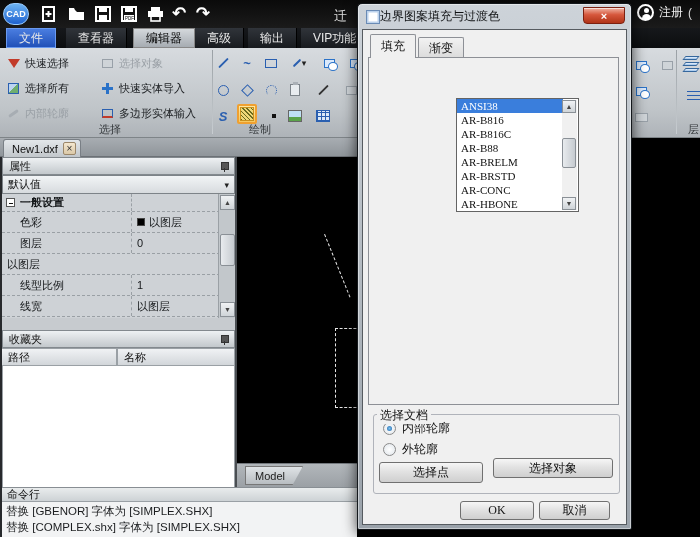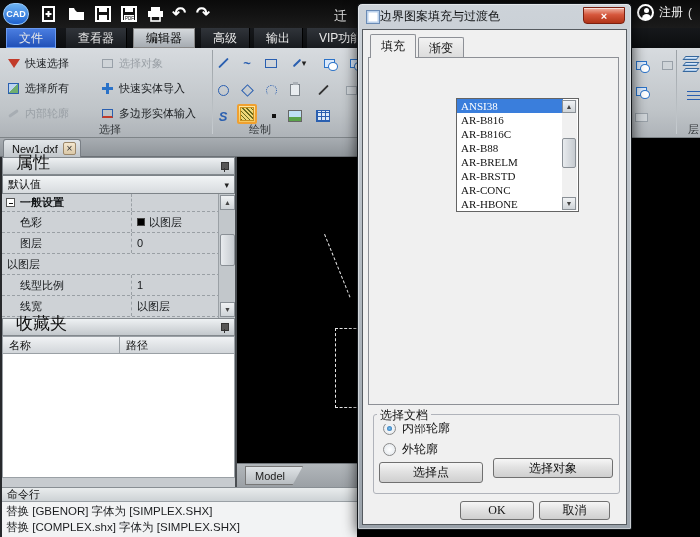--- a/index.html
+++ b/index.html
@@ -74,21 +74,21 @@
   .tabstrip { left:0; top:138px; width:360px; height:19px; background:linear-gradient(#a8adb2,#8f959a); border-bottom:1px solid #6c7176; }
   .doctab { left:3px; top:1px; height:18px; padding:0 4px 0 8px; display:flex; align-items:center; gap:5px;
     background:linear-gradient(#e3e7ea,#c2c7cb); border:1px solid #797f85; border-bottom:none; border-radius:3px 3px 0 0;
     font-size:11px; color:#111; cursor:pointer; }
   .tabclose { width:13px; height:13px; border:1px solid #9b876a; border-radius:2px; background:linear-gradient(#f4e7cf,#dbc9a8);
     font-size:10px; line-height:11px; text-align:center; color:#333; cursor:pointer; }
 
   
   .leftpanel { left:0; top:157px; width:237px; height:330px; background:#c7cbcf; border-right:2px solid #4a4e52; border-left:2px solid #27292c; }
   .phead { position:relative; height:18px; background:linear-gradient(#eef1f3,#c3c8cc); border:1px solid #83898e;
-    font-size:17px; color:#111; display:flex; align-items:flex-end; padding:0 13px; }
+    font-size:11px; color:#111; display:flex; align-items:flex-end; padding:0 6px; }
   .pin { position:absolute; right:6px; top:4px; width:8px; height:10px; }
   .pin::before { content:""; position:absolute; left:1px; top:0; width:6px; height:6px; background:#555; border:1px solid #333; }
   .pin::after { content:""; position:absolute; left:3.5px; top:6px; width:1px; height:4px; background:#333; }
   .presetbox { height:19px; background:linear-gradient(#f2f4f6,#d7dbde); border:1px solid #7d8388; font-size:11px; color:#111;
     display:flex; align-items:center; padding:0 5px; justify-content:space-between; cursor:pointer; }
   .grid { background:#ced2d6; font-size:11px; color:#15181a; }
   .grow { display:flex; border-bottom:1px dashed #9aa0a5; align-items:center; height:21px; }
   .gl { width:130px; padding-left:18px; border-right:1px dashed #9aa0a5; height:100%; display:flex; align-items:center; }
   .gv { flex:1; padding-left:5px; display:flex; align-items:center; gap:4px; }
   .swb { width:8px; height:8px; background:#000; border:1px solid #444; }
@@ -212,21 +212,21 @@
       <span class="personic"></span>
       <span>注册</span>
       <span style="color:#ddd">(</span>
     </div>
   </div>
 
   <div class="abs menubar">
     <div class="mitem file">文件</div>
     <div class="mitem" style="margin-left:10px">查看器</div>
     <div class="mitem active" style="margin-left:6px">编辑器</div>
-    <div class="mitem" style="margin-left:6px">高级</div>
+    <div class="mitem" style="">高级</div>
     <div class="mitem" style="margin-left:4px">输出</div>
     <div class="mitem" style="margin-left:4px">VIP功能</div>
   </div>
 
   <div class="abs ribbon">
 
     <div class="abs ritem" style="left:6px;top:8px">
       <span class="icobox">
           <span class="funnel"></span>
         </span>
@@ -399,27 +399,27 @@
         <div class="gl">线宽</div>
         <div class="gv">以图层</div>
       </div>
       <div class="vscroll" style="height:124px">
         <div class="sbtn" style="top:1px">▲</div>
         <div class="sthumb" style="top:40px;height:32px"></div>
         <div class="sbtn" style="bottom:1px">▼</div>
       </div>
     </div>
 
-    <div class="phead" style="margin-top:0">
+    <div class="phead" style="margin-top:12px">
       <span>收藏夹</span>
       <span class="pin"></span>
     </div>
     <div class="colhead">
+      <div class="colcell" style="flex:1">路径</div>
       <div class="colcell" style="width:118px;border-left:1px solid #9aa0a5">名称</div>
-      <div class="colcell" style="flex:1">路径</div>
     </div>
     <div style="background:#fff;height:124px;border:1px solid #9aa0a5;border-top:none"></div>
   </div>
 
   <div class="abs modelstrip">
     <div class="modeltab">
       <span>Model</span>
     </div>
   </div>
 

